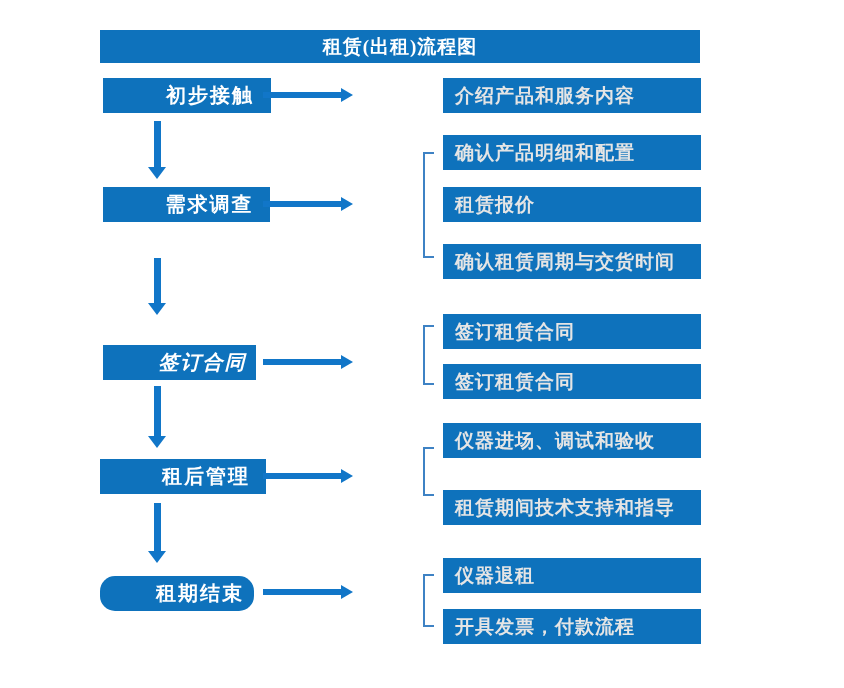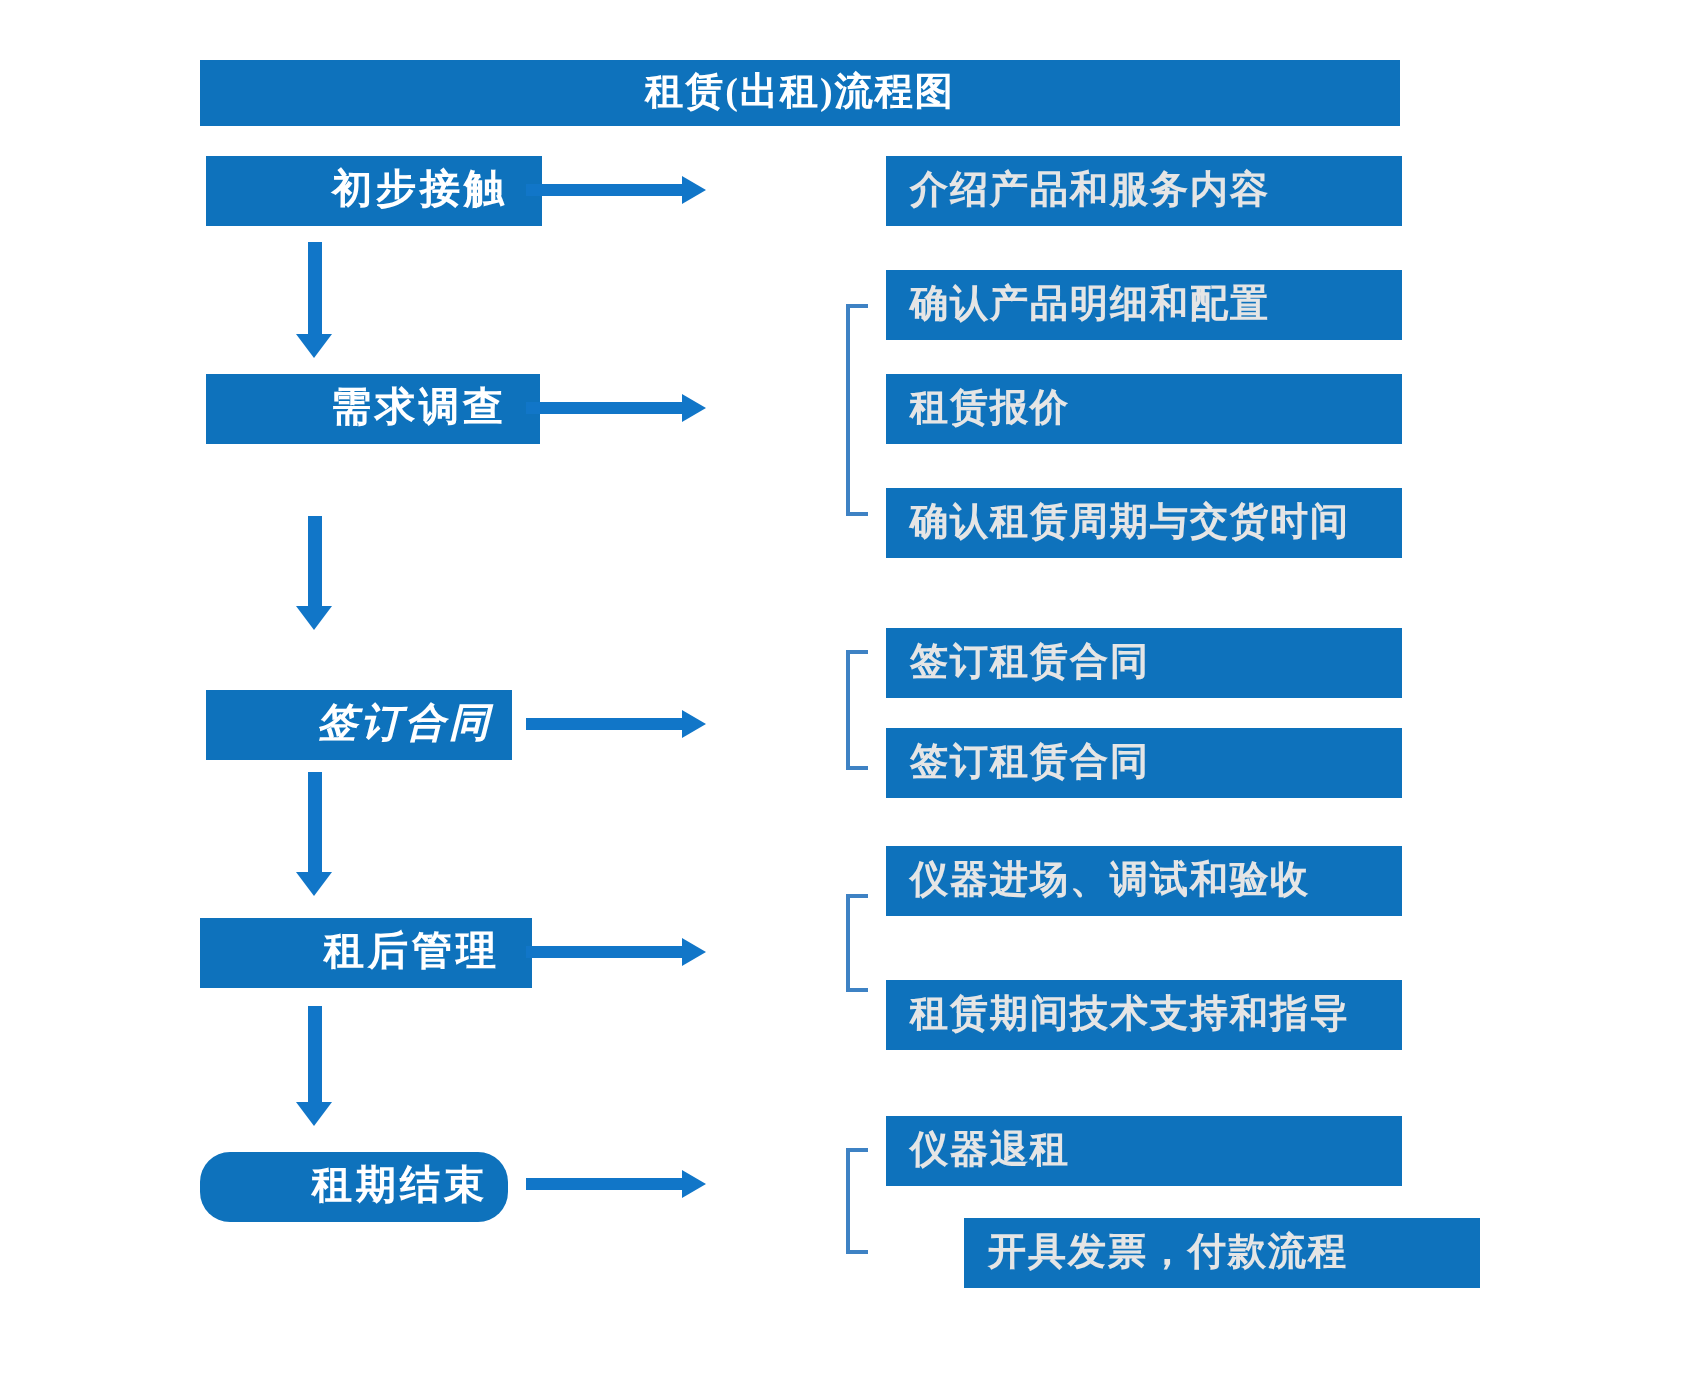--- a/index.html
+++ b/index.html
@@ -106,21 +106,21 @@
 
   <div class="detail" style="top:78px;">介绍产品和服务内容</div>
   <div class="detail" style="top:135px;">确认产品明细和配置</div>
   <div class="detail" style="top:187px;">租赁报价</div>
   <div class="detail" style="top:244px;">确认租赁周期与交货时间</div>
   <div class="detail" style="top:314px;">签订租赁合同</div>
   <div class="detail" style="top:364px;">签订租赁合同</div>
   <div class="detail" style="top:423px;">仪器进场、调试和验收</div>
   <div class="detail" style="top:490px;">租赁期间技术支持和指导</div>
   <div class="detail" style="top:558px;">仪器退租</div>
-  <div class="detail" style="top:609px;margin-left:39px;">开具发票，付款流程</div>
+  <div class="detail" style="top:609px;">开具发票，付款流程</div>
 
   <div class="harrow" style="top:88px;">
     <div class="shaft"></div>
     <div class="head"></div>
   </div>
   <div class="harrow" style="top:197px;">
     <div class="shaft"></div>
     <div class="head"></div>
   </div>
   <div class="harrow" style="top:355px;">

